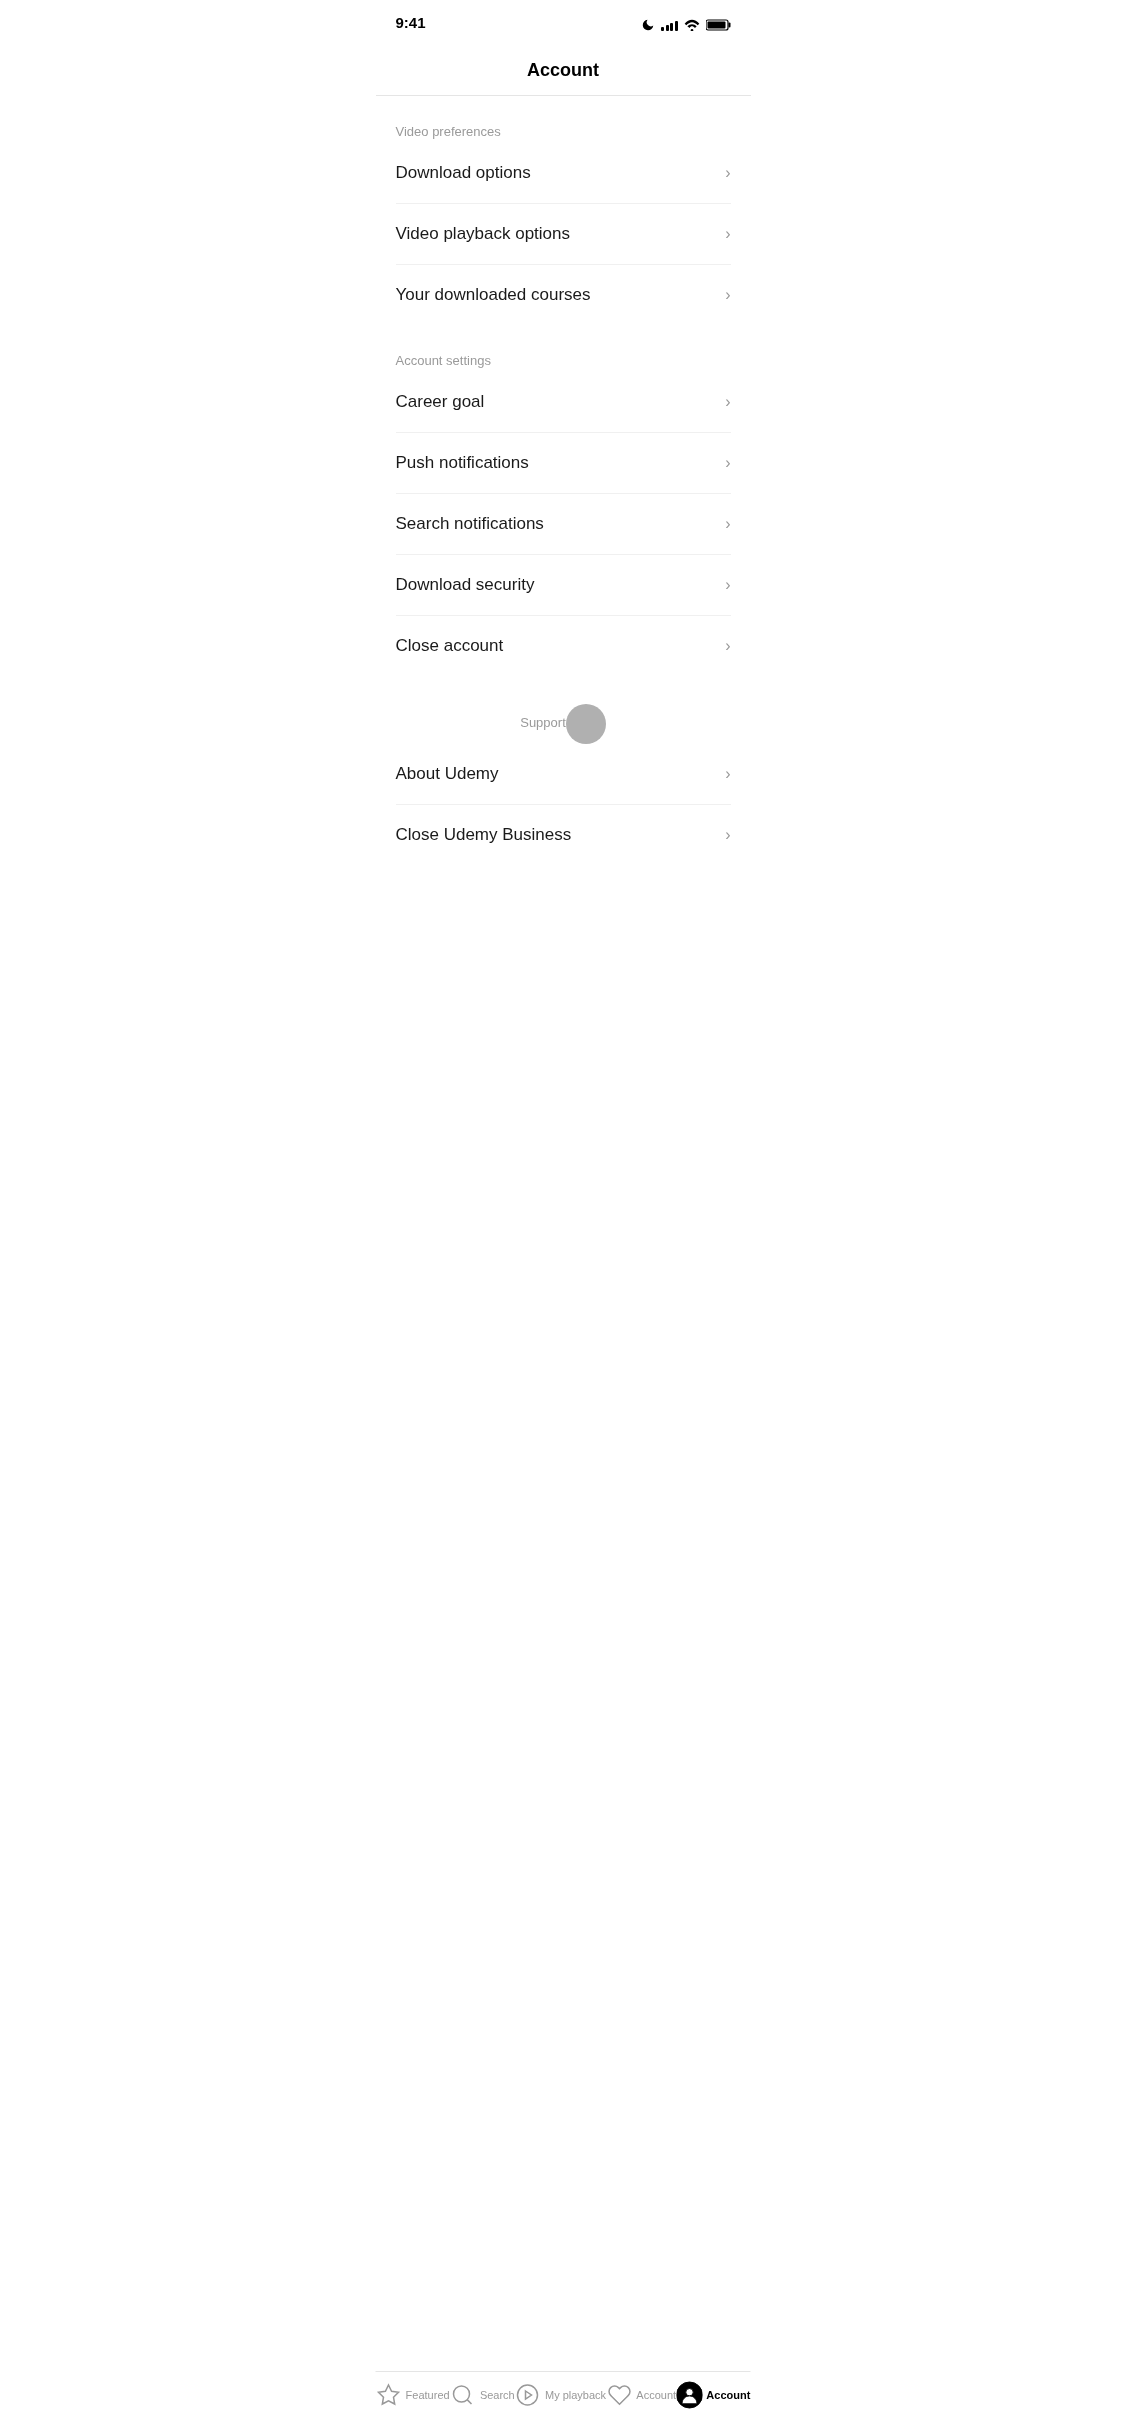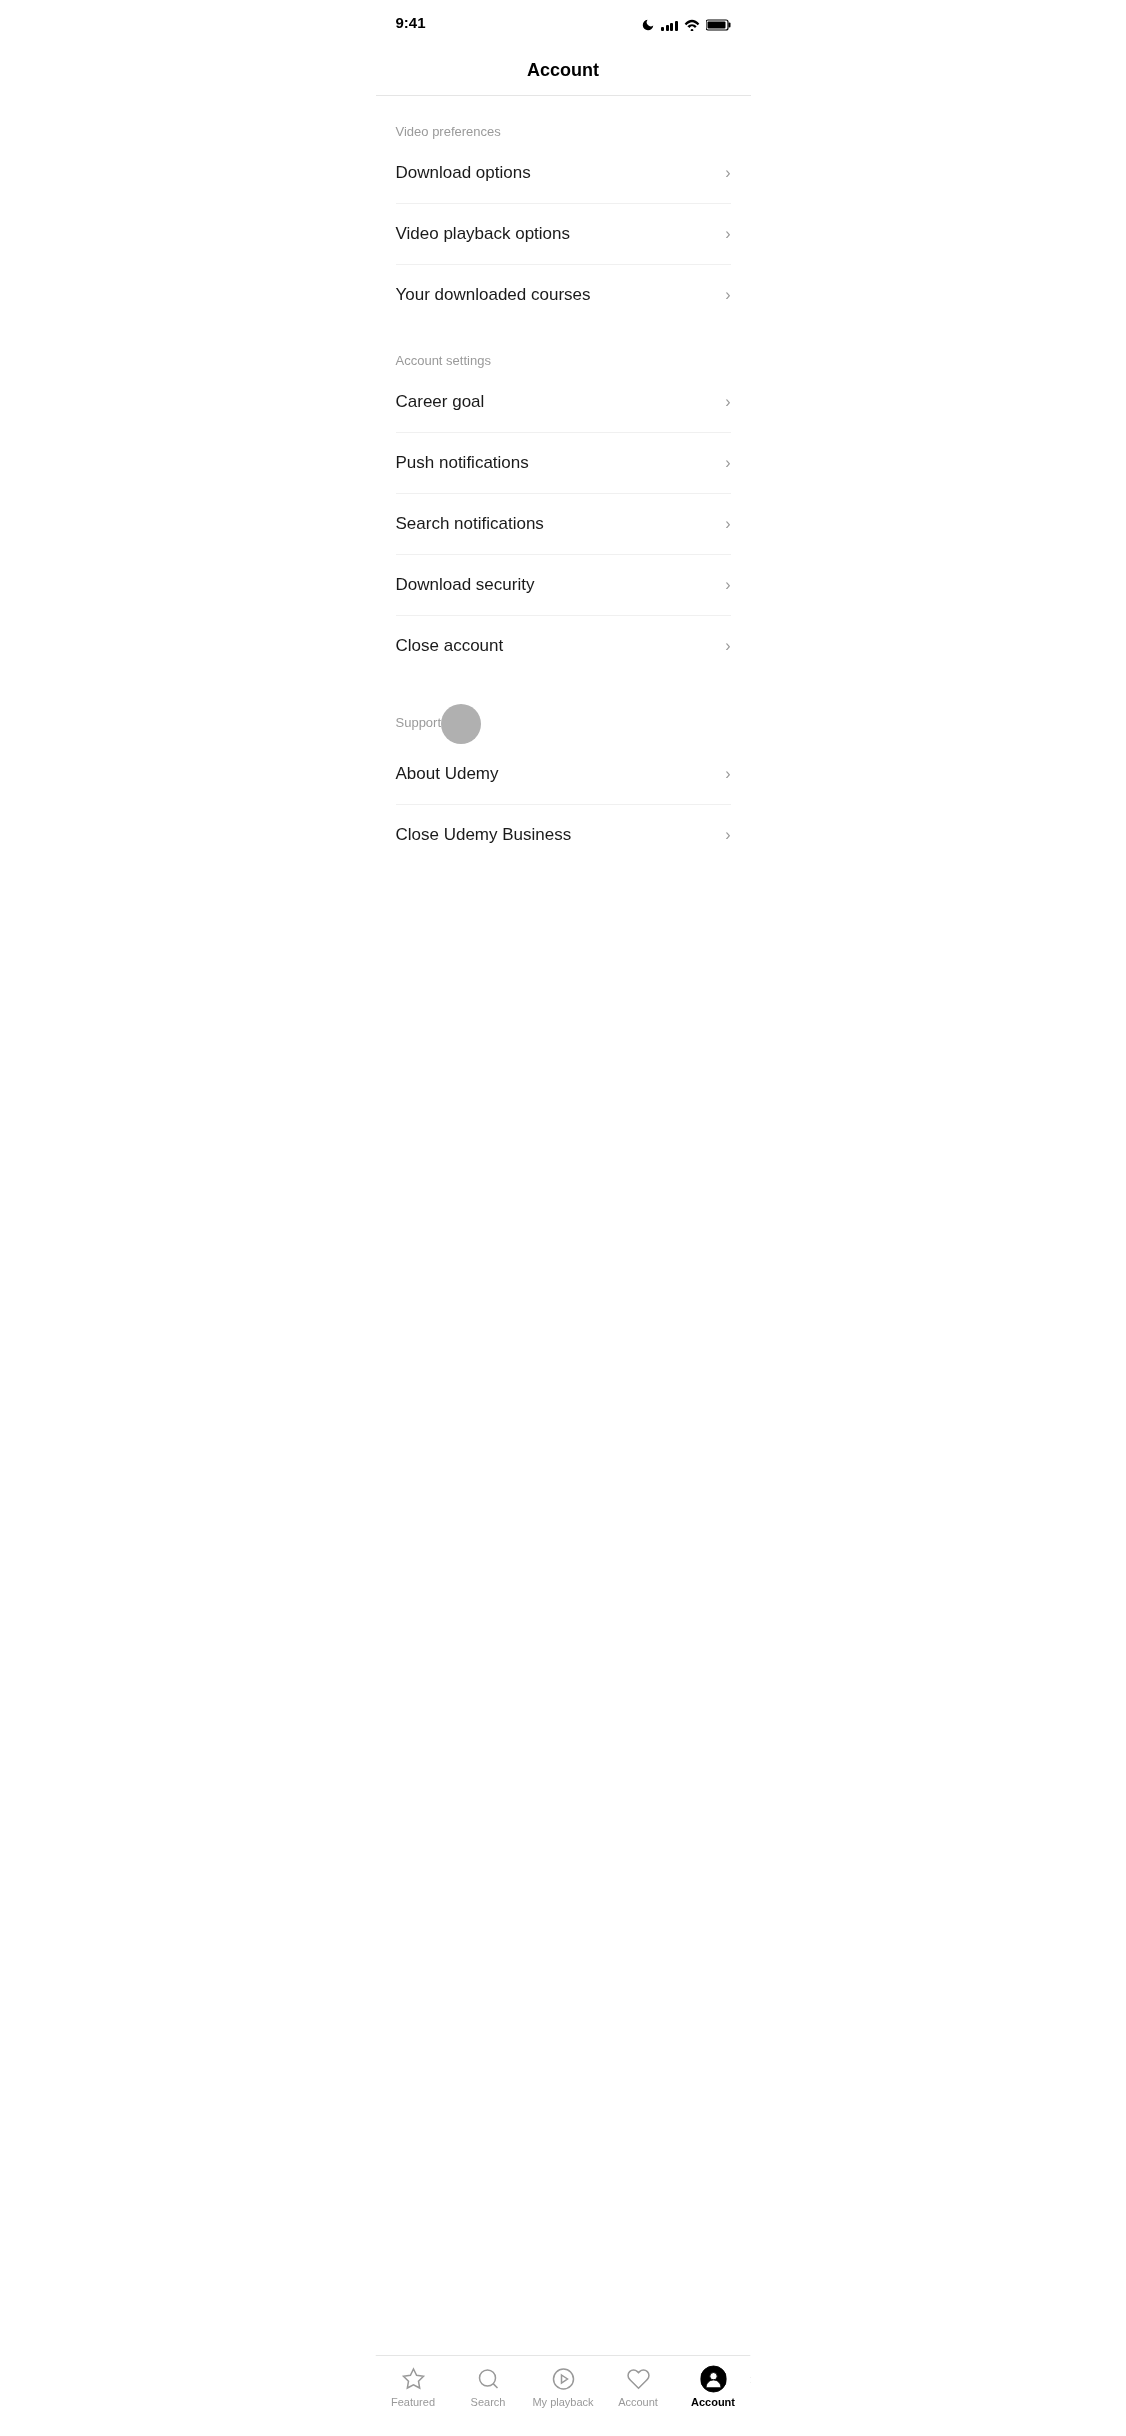--- a/index.html
+++ b/index.html
@@ -108,20 +108,21 @@
       color: #999;
       font-size: 16px;
       font-weight: 300;
     }
 
     
     .support-header {
       display: flex;
       align-items: center;
       gap: 0;
+      justify-content: center;
     }
 
     .grey-circle {
       width: 40px;
       height: 40px;
       background: #b0b0b0;
       border-radius: 50%;
     }
 
     
@@ -135,21 +136,21 @@
       border-top: 1px solid #e5e5e5;
       display: flex;
       align-items: center;
       justify-content: space-around;
       padding: 10px 0 28px;
       z-index: 100;
     }
 
     .nav-item {
       display: flex;
-      flex-direction: column;
+      flex-direction: row;
       align-items: center;
       gap: 4px;
       cursor: pointer;
       min-width: 64px;
     }
 
     .nav-icon {
       width: 26px;
       height: 26px;
       display: flex;

